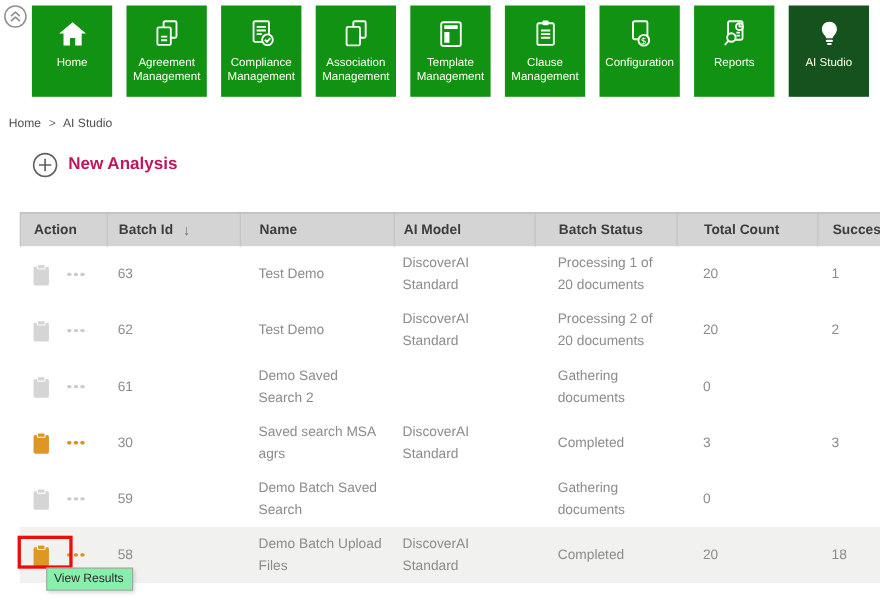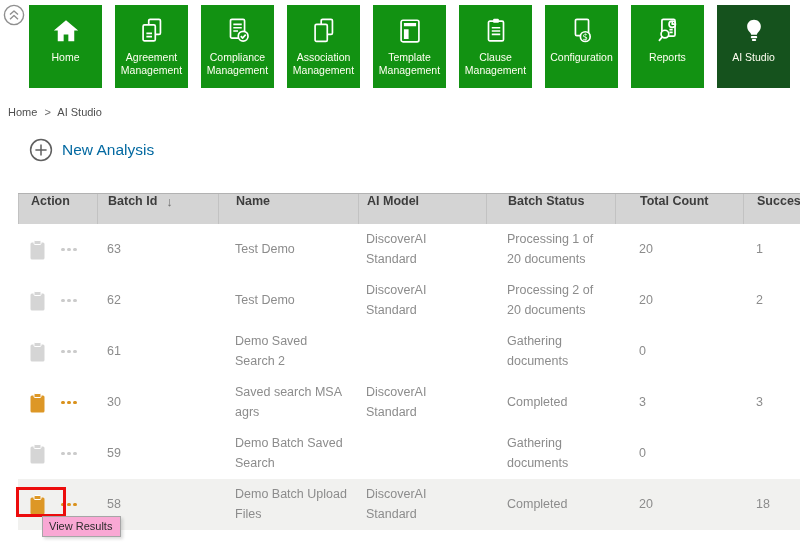--- a/index.html
+++ b/index.html
@@ -22,27 +22,27 @@
     margin-top:3px;font-size:10.5px;line-height:13px;text-align:center;
     padding:0 2px;font-weight:400;
   }
   
   .breadcrumb{position:absolute;left:8px;top:106px;font-size:11px;color:#4f4f4f}
   .breadcrumb .crumb{cursor:pointer}
   .breadcrumb .sep{margin:0 4px;color:#6a6a6a}
   
   .new-analysis{
     position:absolute;left:29px;top:138px;display:flex;align-items:center;gap:9px;
-    cursor:pointer;color:#0369a1;font-size:15.5px;
+    cursor:pointer;color:#be185d;font-size:15.5px;font-weight:bold;
   }
   
   .table{position:absolute;left:18px;top:193px;width:840px}
   .thead{display:flex;background:#d4d4d4;border-top:1px solid #b2b2b2;height:30px}
   .th{
-    display:flex;box-sizing:border-box;height:30px;
+    display:flex;align-items:center;box-sizing:border-box;height:30px;
     font-size:12.5px;font-weight:bold;color:#3d3d3d;border-left:1px solid #c2c2c2;
     cursor:pointer;white-space:nowrap;overflow:hidden;
   }
   .sort{margin-left:9px;font-weight:normal;color:#6f6f6f;font-size:13px}
   .tr{display:flex;min-height:51px;align-items:center;background:#fff}
   .tr.highlight{background:#f1f1ef}
   .td{
     box-sizing:border-box;font-size:12.5px;color:#8c8c8c;line-height:1.55;
     padding-top:4px;padding-bottom:4px;padding-right:8px;word-wrap:break-word;
   }
@@ -60,21 +60,21 @@
   .dots{display:inline-flex;align-items:center;cursor:pointer}
   .dots.on{color:#d9911c}
   .dots.off{color:#cbcbcb;cursor:default}
   .dots i{display:inline-block;width:3.5px;height:3.5px;border-radius:50%;background:currentColor;margin-right:2.5px}
   
   .red-box{
     position:absolute;left:16px;top:487px;width:44px;height:24px;
     border:3px solid #ec0c0c;z-index:5;pointer-events:none;
   }
   .tooltip{
-    position:absolute;left:42px;top:516px;z-index:6;background:#f9a8d4;
+    position:absolute;left:42px;top:516px;z-index:6;background:#86efac;
     border:1px solid #a6a6a6;box-shadow:2px 2px 3px rgba(0,0,0,.14);
     font-size:11px;color:#2b2b2b;padding:3px 8px 4px 6px;white-space:nowrap;
   }
 </style>
 </head>
 <body>
 
 <div class="collapse-btn">
   <span>
     <svg width="22" height="22" viewBox="0 0 22 22" fill="none" stroke="#8f8f8f" stroke-width="1.4">

